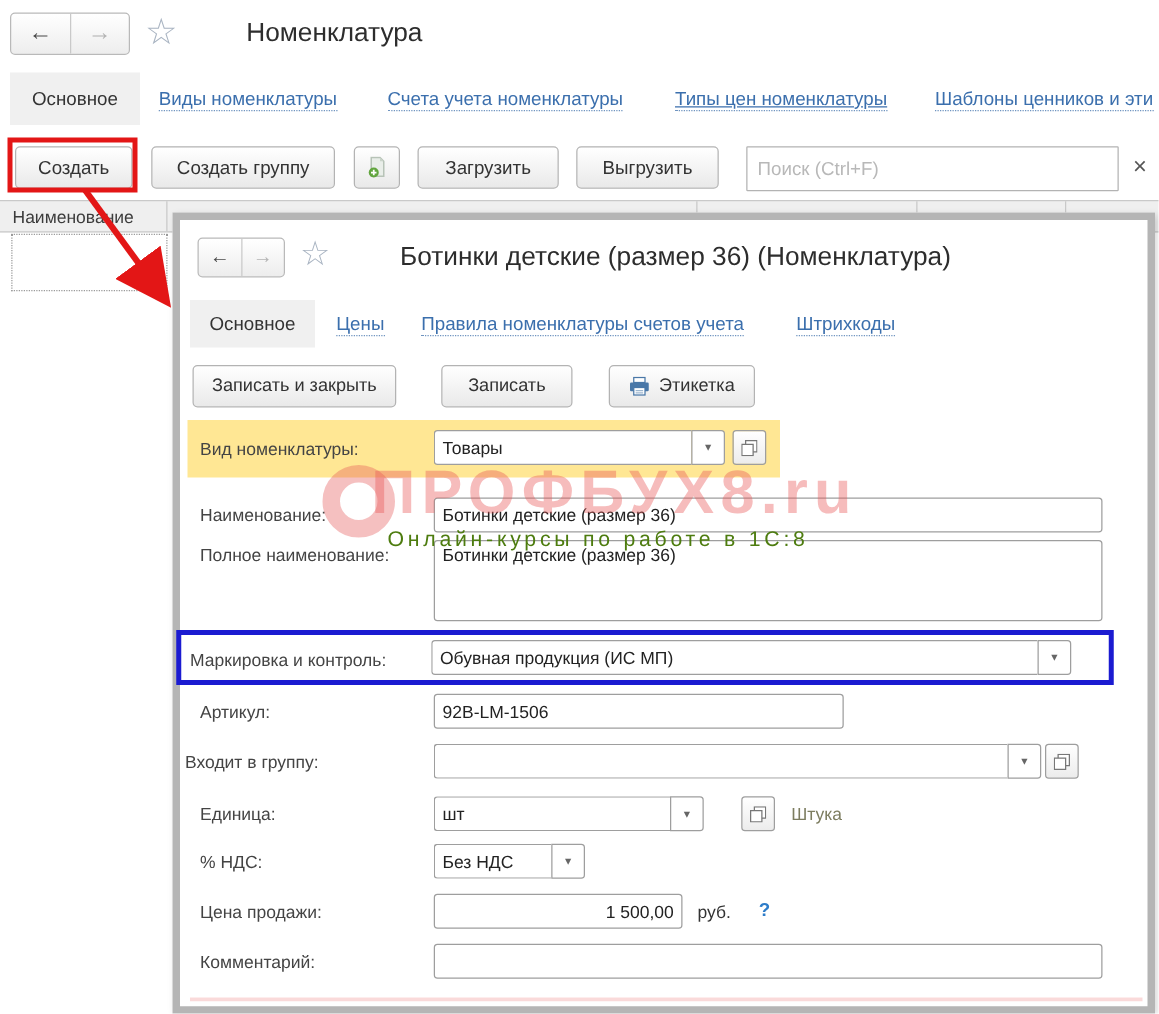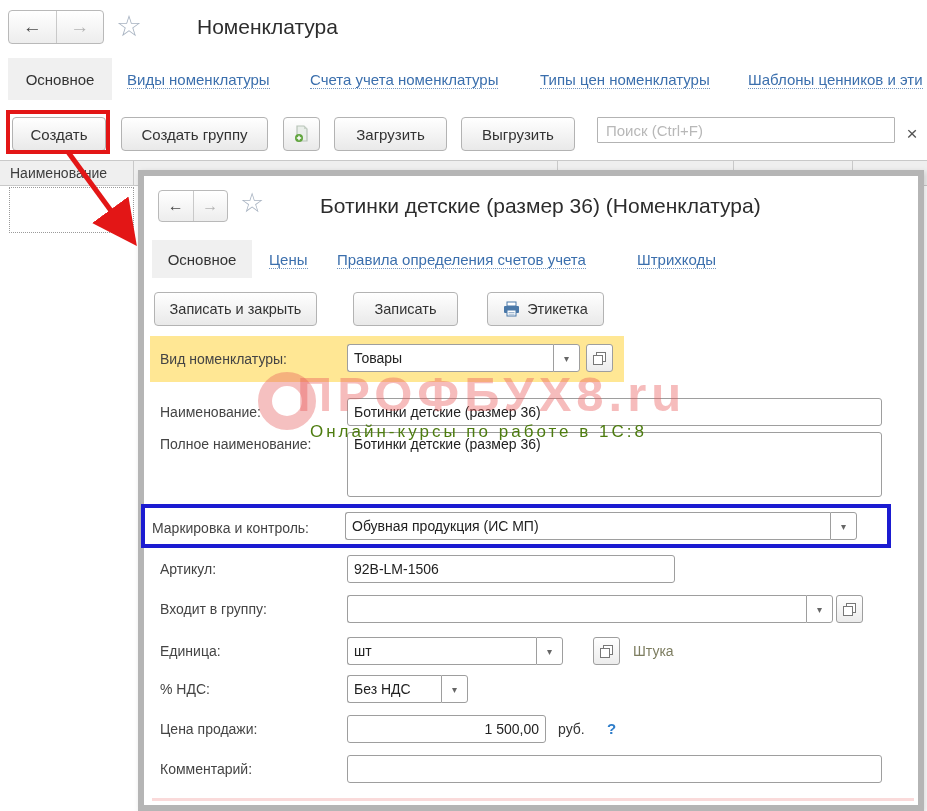--- a/index.html
+++ b/index.html
@@ -135,36 +135,36 @@
     <div class="nbtn nav-fwd">
         <span>→</span>
       </div>
   </div>
   <div class="star abs" style="left:116px;top:12px;">☆</div>
   <div class="wtitle abs" style="left:155px;top:15px;">Номенклатура</div>
 
   <div class="tab-active abs" style="left:8px;top:58px;width:104px;height:42px;">Основное</div>
   <a class="tablink abs" style="left:127px;top:71px;">Виды номенклатуры</a>
   <a class="tablink abs" style="left:310px;top:71px;">Счета учета номенклатуры</a>
-  <a class="tablink abs" style="left:540px;top:71px;">Типы цен номенклатуры</a>
+  <a class="tablink abs" style="left:540px;top:71px;text-decoration:underline;">Типы цен номенклатуры</a>
   <a class="tablink abs" style="left:748px;top:71px;">Шаблоны ценников и эти</a>
 
   <button class="btn" style="left:12px;top:117px;width:94px;">Создать</button>
   <button class="btn" style="left:121px;top:117px;width:147px;">Создать группу</button>
   <button class="btn" style="left:283px;top:117px;width:37px;">
     <svg width="18" height="18" viewBox="0 0 18 18">
       <path d="M4 1 h7 l3 3 v12 h-10 z" fill="#e9eee9" stroke="#b7c3b7" stroke-width="1.2"></path>
       <path d="M11 1 l3 3 h-3 z" fill="#c9d4c9"></path>
       <circle cx="6" cy="13" r="4" fill="#61a53e"></circle>
       <path d="M6 10.8 v4.4 M3.8 13 h4.4" stroke="#fff" stroke-width="1.4"></path>
     </svg>
   </button>
   <button class="btn" style="left:334px;top:117px;width:113px;">Загрузить</button>
   <button class="btn" style="left:461px;top:117px;width:114px;">Выгрузить</button>
-  <input class="search" style="left: 597px; top: 117px; width: 298px; height: 26px;" placeholder="Поиск (Ctrl+F)">
+  <input class="search" style="left: 597px; top: 117px; width: 298px; height: 36px;" placeholder="Поиск (Ctrl+F)">
   <div class="clearx abs" style="left:897px;top:117px;width:30px;height:34px;">×</div>
 
   <div class="thead abs" style="left:0;top:160px;width:927px;height:26px;">
     <span class="abs" style="left:10px;top:4px;">Наименование</span>
     <div class="col-div" style="left:133px;"></div>
     <div class="col-div" style="left:557px;"></div>
     <div class="col-div" style="left:733px;"></div>
     <div class="col-div" style="left:852px;"></div>
   </div>
   <div class="dotted-row abs" style="left:9px;top:187px;width:125px;height:46px;"></div>
@@ -176,21 +176,21 @@
         </div>
       <div class="nbtn nav-fwd" style="font-size:16px;">
           <span>→</span>
         </div>
     </div>
     <div class="star abs" style="left:96px;top:14px;font-size:27px;">☆</div>
     <div class="wtitle abs" style="left:134px;top:18px;">Ботинки детские (размер 36) (Номенклатура)</div>
 
     <div class="tab-active abs" style="left:8px;top:64px;width:100px;height:38px;">Основное</div>
     <a class="tablink dlg-tablink abs" style="left:125px;top:75px;">Цены</a>
-    <a class="tablink dlg-tablink abs" style="left:193px;top:75px;">Правила определения счетов учета</a>
+    <a class="tablink dlg-tablink abs" style="left:193px;top:75px;">Правила номенклатуры счетов учета</a>
     <a class="tablink dlg-tablink abs" style="left:493px;top:75px;">Штрихкоды</a>
 
     <button class="btn" style="left:10px;top:116px;width:163px;font-size:14.5px;">Записать и закрыть</button>
     <button class="btn" style="left:209px;top:116px;width:105px;font-size:14.5px;">Записать</button>
     <button class="btn" style="left:343px;top:116px;width:117px;font-size:14.5px;">
       <svg width="17" height="16" viewBox="0 0 17 16">
         <rect x="4" y="1" width="9" height="4" fill="#fff" stroke="#4a78a8"></rect>
         <rect x="1" y="5" width="15" height="7" rx="1" fill="#4a78a8"></rect>
         <rect x="4" y="9" width="9" height="6" fill="#fff" stroke="#4a78a8"></rect>
         <line x1="5.5" y1="11.5" x2="11.5" y2="11.5" stroke="#9db6cf"></line>
@@ -220,21 +220,21 @@
 
     <div class="lbl" style="left:8px;top:344px;">Маркировка и контроль:</div>
     <div class="combo" style="left:201px;top:336px;width:512px;">
       <input class="cinp" value="Обувная продукция (ИС МП)" style="">
       <div class="carr">▾</div>
     </div>
 
     <div class="lbl" style="left:16px;top:385px;">Артикул:</div>
     <input class="inp" style="left: 203px; top: 379px; width: 328px;" value="92B-LM-1506">
 
-    <div class="lbl" style="left:16px;top:425px;">Входит в группу:</div>
+    <div class="lbl" style="left:4px;top:425px;">Входит в группу:</div>
     <div class="combo" style="left:203px;top:419px;width:486px;">
       <input class="cinp" value="" style="">
       <div class="carr">▾</div>
     </div>
     <div class="openbtn" style="left:692px;top:419px;">
       <svg width="13" height="13" viewBox="0 0 13 13">
         <rect x="3.5" y="0.5" width="9" height="9" fill="#fff" stroke="#777"></rect>
         <rect x="0.5" y="3.5" width="9" height="9" fill="#fff" stroke="#777"></rect>
       </svg>
     </div>

